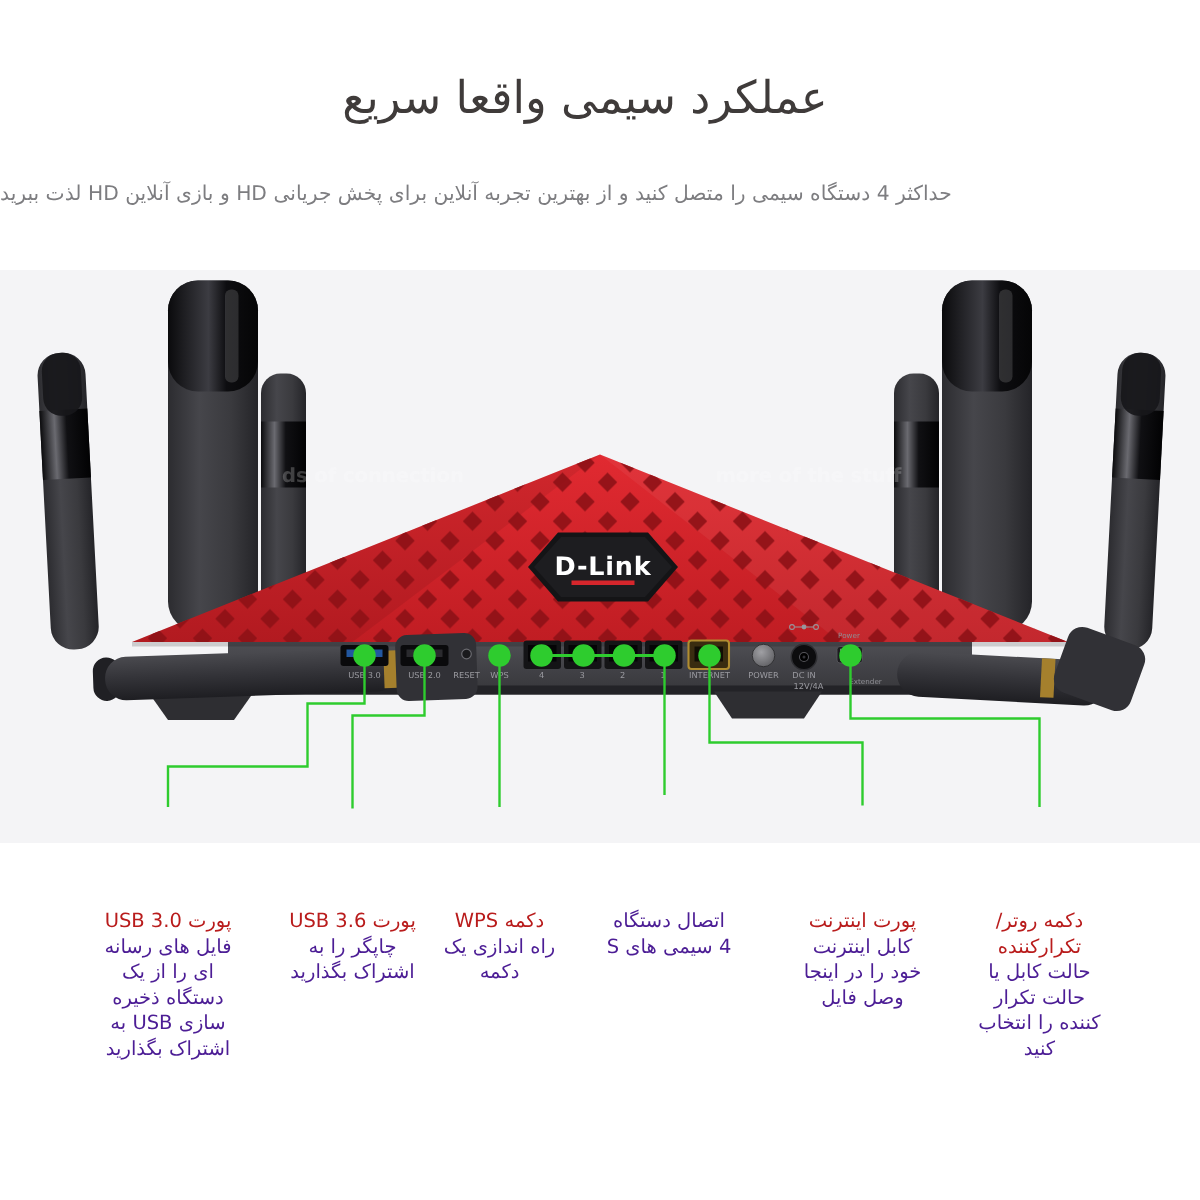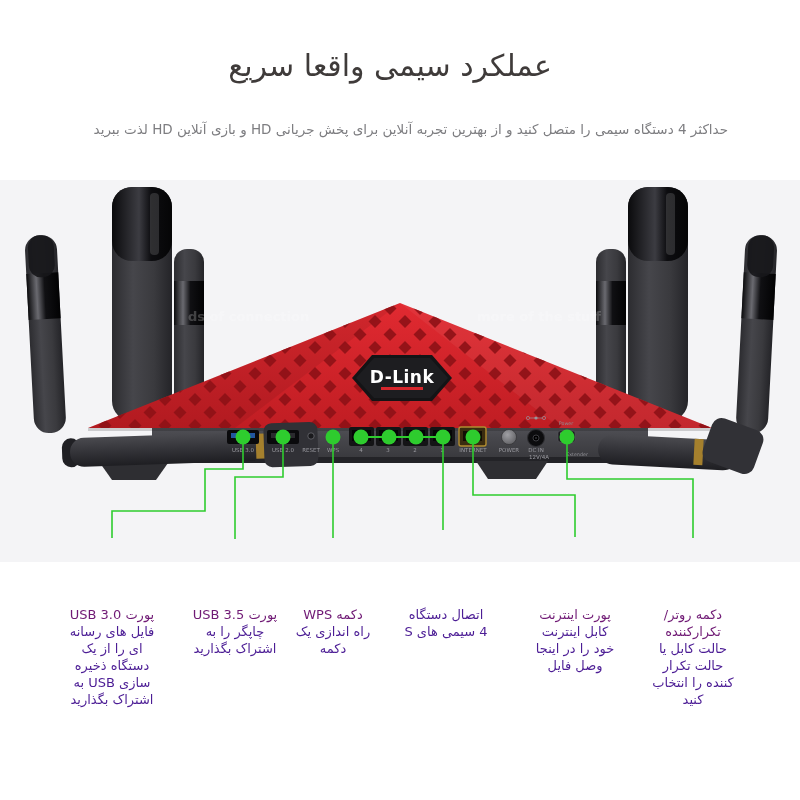--- a/index.html
+++ b/index.html
@@ -12,30 +12,30 @@
     position:absolute;left:0;top:180px;width:800px;height:382px;
     background:#f4f4f6;
   }
   .page-title{
     position:absolute;top:48px;left:0;width:780px;
     text-align:center;direction:rtl;
     font-size:30px;color:#3f3b3a;letter-spacing:.5px;
   }
   .page-subtitle{
     position:absolute;top:121px;left:0;width:728px;
-    text-align:right;direction:rtl;
+    text-align:left;direction:rtl;
     font-size:13.5px;color:#7d7d80;
   }
   .figure-svg{position:absolute;left:0;top:185px;width:800px;height:375px;}
   .callout{
     position:absolute;top:606px;width:136px;
     text-align:center;direction:rtl;
     font-size:13px;line-height:17px;white-space:nowrap;
   }
-  .co-h{color:#701a75;}
+  .co-h{color:#b91c1c;}
   .co-b{color:#4c1d95;}
   .c1{left:44px;} .c2{left:167px;} .c3{left:265px;}
   .c4{left:378px;} .c5{left:507px;} .c6{left:625px;}
   svg text{font-family:"DejaVu Sans",sans-serif;}
   .port-label{fill:#9a9aa0;font-size:5.5px;}
   .port-label-sm{fill:#8f8f95;font-size:4.8px;}
   .wm{fill:#ffffff;opacity:.22;font-size:13px;font-weight:bold;}
 </style>
 </head>
 <body>
@@ -249,21 +249,21 @@
   <div class="co-b">
       <div>فایل های رسانه</div>
       <div>ای را از یک</div>
       <div>دستگاه ذخیره</div>
       <div>سازی USB به</div>
       <div>اشتراک بگذارید</div>
     </div>
 </div>
 <div class="callout c2">
   <div class="co-h">
-      <div>پورت USB 3.5</div>
+      <div>پورت USB 3.6</div>
     </div>
   <div class="co-b">
       <div>چاپگر را به</div>
       <div>اشتراک بگذارید</div>
     </div>
 </div>
 <div class="callout c3">
   <div class="co-h">
       <div>دکمه WPS</div>
     </div>

